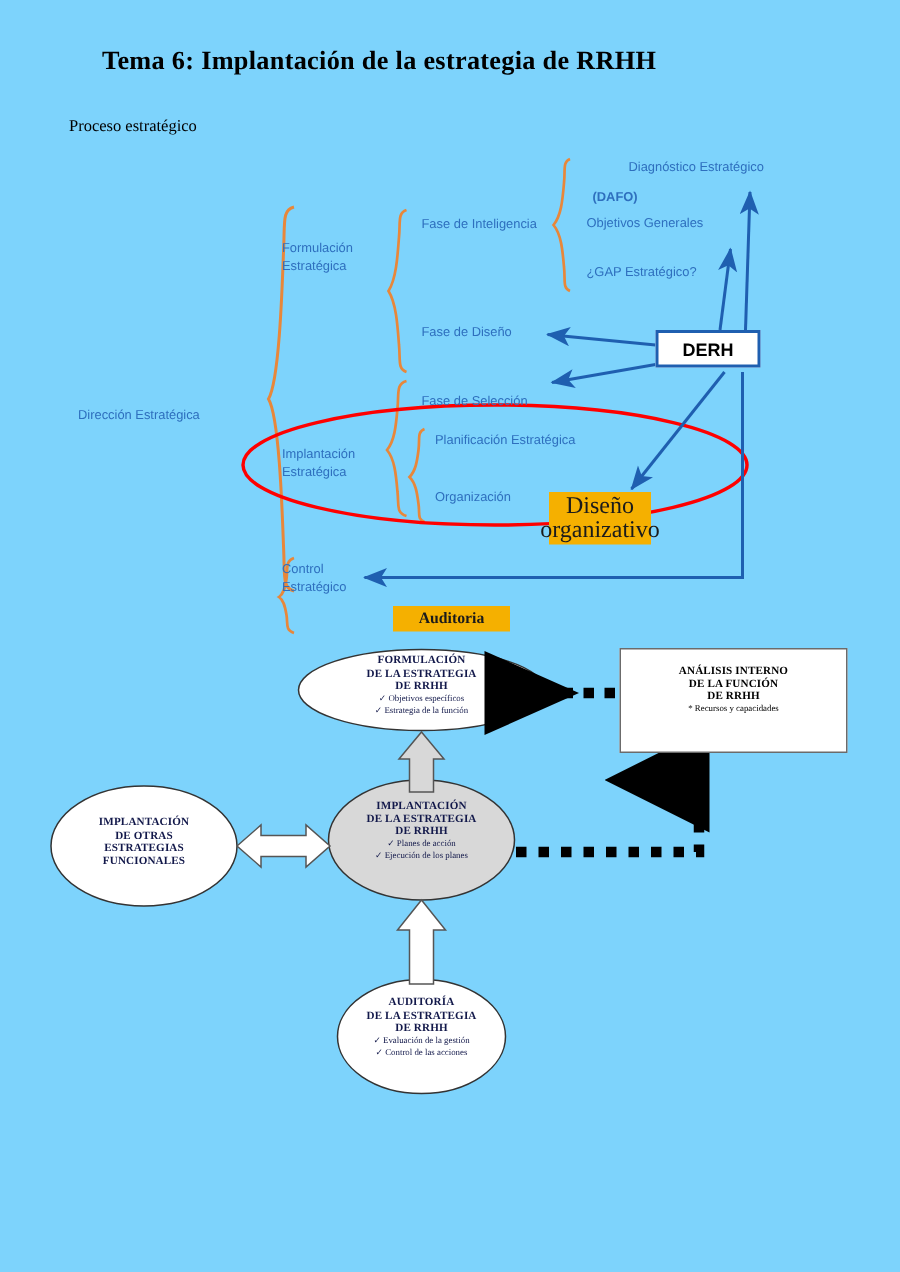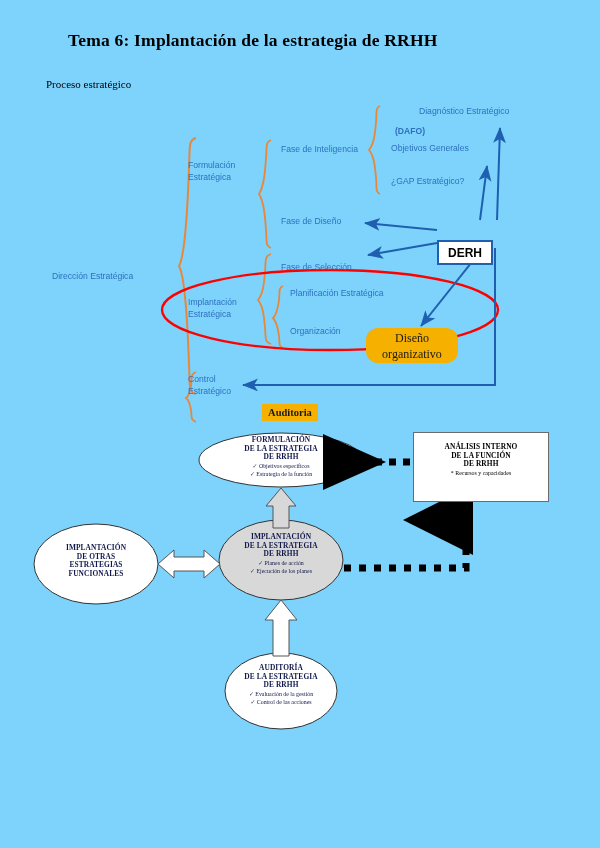--- a/index.html
+++ b/index.html
@@ -54,57 +54,55 @@
     left: 0;
     top: 0;
     width: 600px;
     height: 440px;
     pointer-events: none;
   }
   #derh-box {
     position: absolute;
     left: 437px;
     top: 220px;
-    width: 56px;
+    width: 70px;
     height: 25px;
     border: 2.5px solid #1F5FB0;
     background: #ffffff;
     box-sizing: border-box;
     display: flex;
     align-items: center;
     justify-content: center;
     font-family: "Liberation Sans", "DejaVu Sans", sans-serif;
     font-size: 12px;
     font-weight: bold;
     color: #000000;
-    margin-top: 20px;
   }
   .amber-box {
     position: absolute;
     background: #F5B000;
     color: #1b1b1b;
     text-align: center;
     font-family: "Liberation Serif", "DejaVu Serif", serif;
   }
   #diseno-box {
     left: 366px;
     top: 328px;
-    width: 92px;
+    width: 68px;
     height: 35px;
-    font-size: 12px;
+    font-size: 16px;
     line-height: 16px;
     display: flex;
     align-items: center;
     justify-content: center;
-    border-radius: 12px;
   }
   #auditoria-box {
     left: 262px;
     top: 404px;
-    width: 56px;
+    width: 78px;
     height: 17px;
     font-size: 10.5px;
     font-weight: bold;
     display: flex;
     align-items: center;
     justify-content: center;
   }
   
   #svg-bottom {
     position: absolute;
@@ -128,21 +126,21 @@
   }
   .ell-sub {
     font-size: 5.9px;
     line-height: 7.4px;
     margin-top: 1px;
   }
   #box-analisis {
     position: absolute;
     left: 413px;
     top: 432px;
-    width: 136px;
+    width: 152px;
     height: 70px;
     border: 1px solid #6b6b6b;
     background: #ffffff;
     box-sizing: border-box;
     text-align: center;
     padding-top: 10px;
   }
 </style>
 </head>
 <body>

